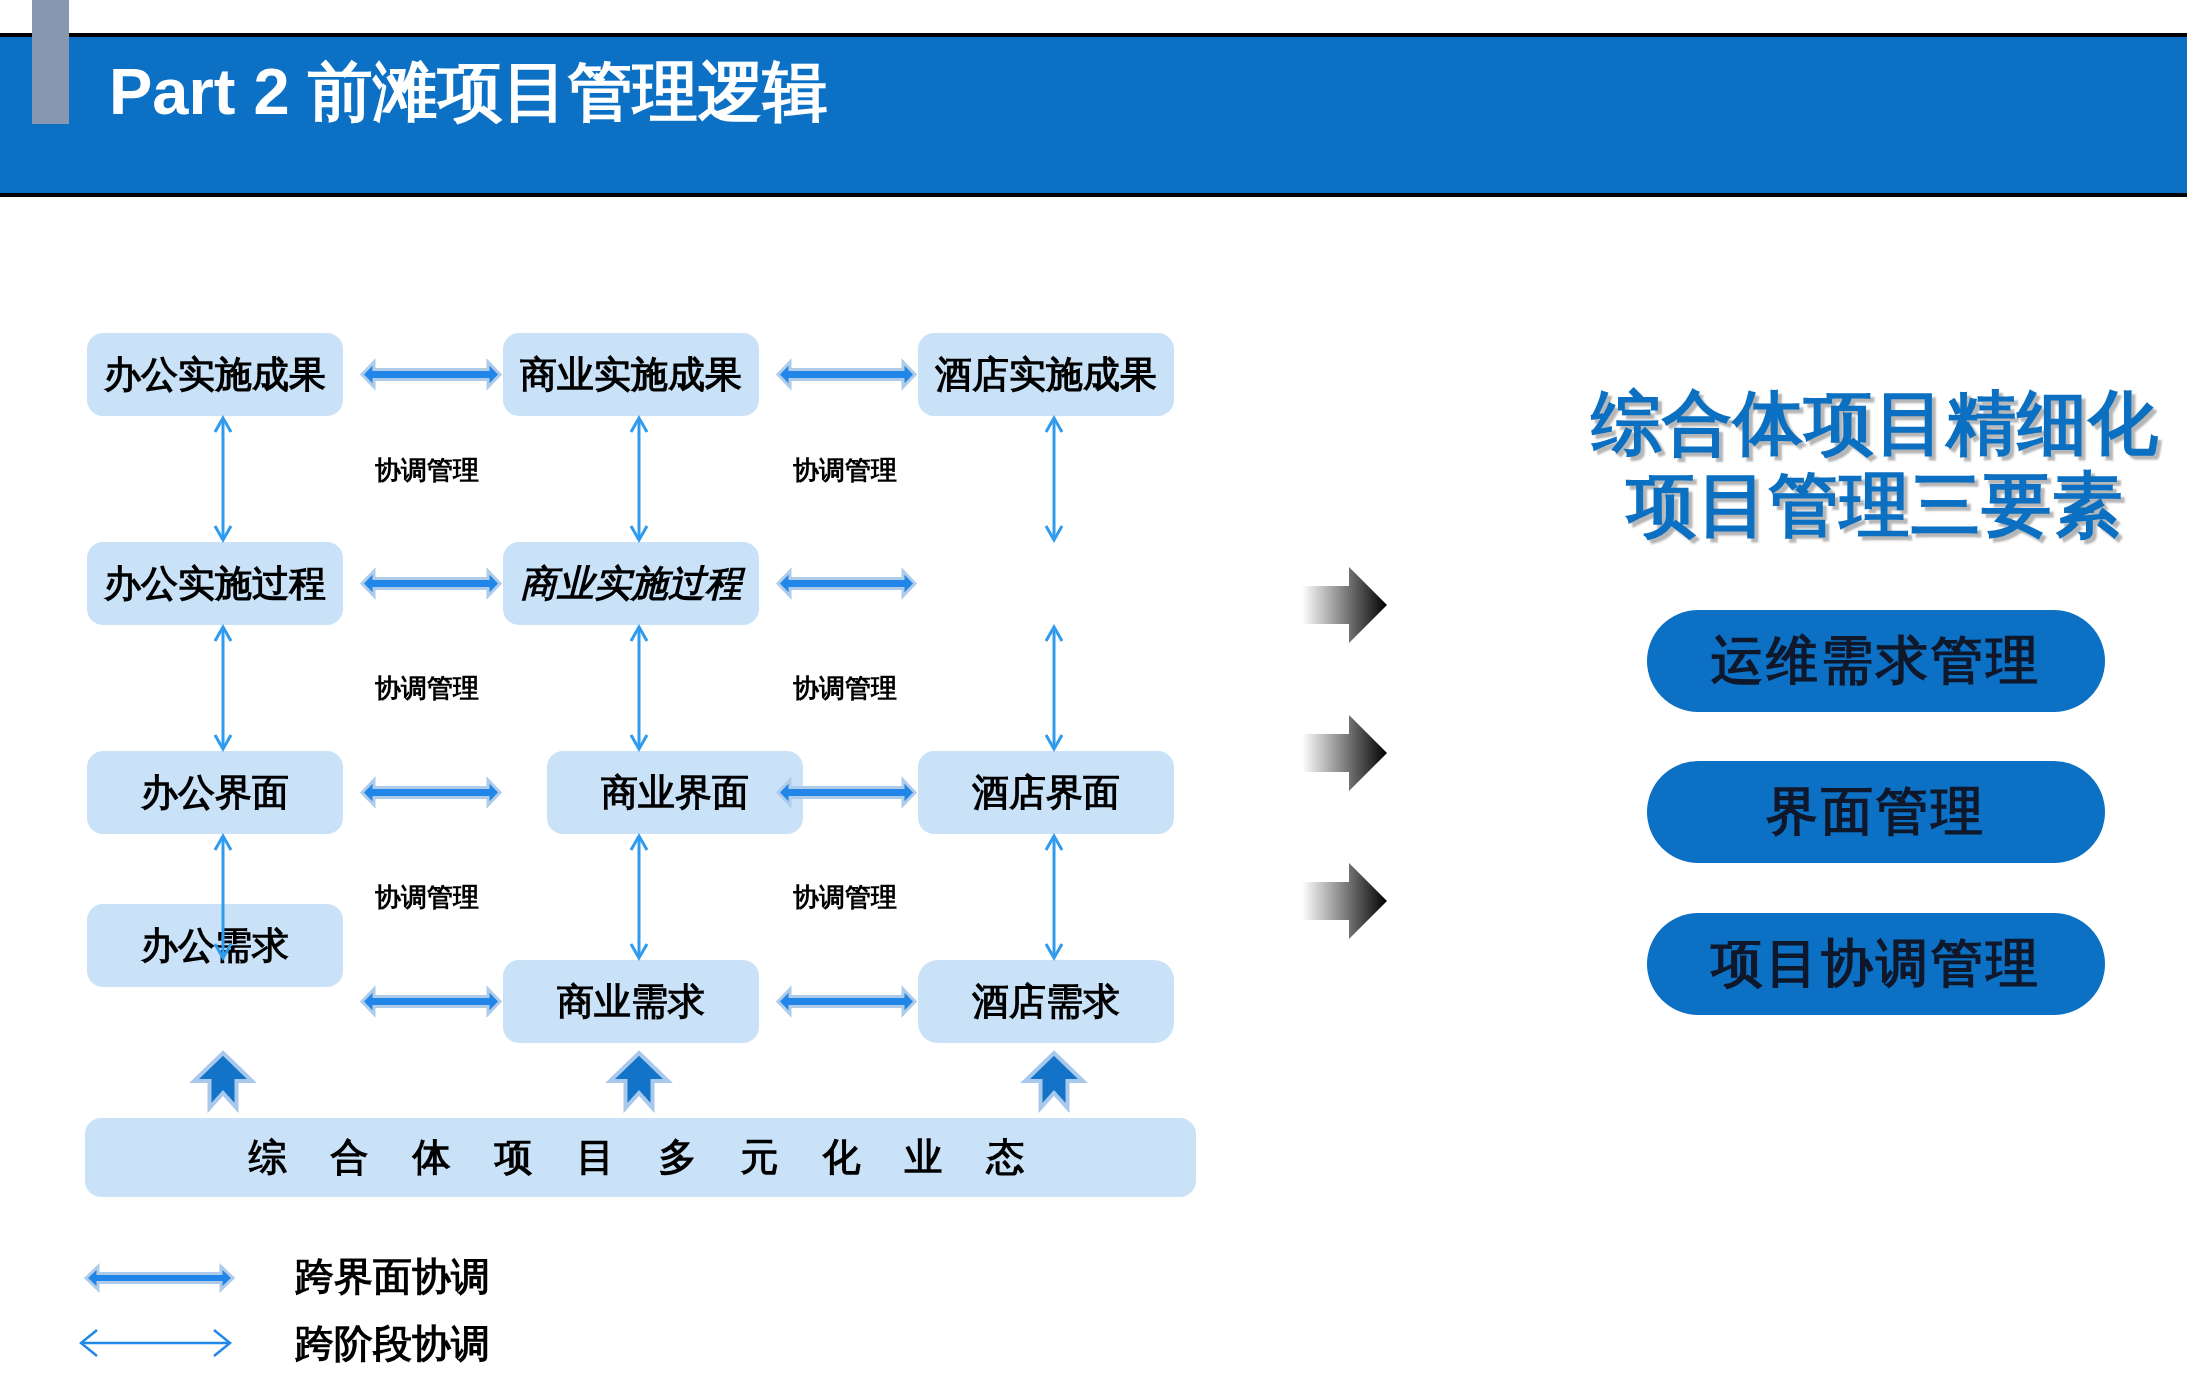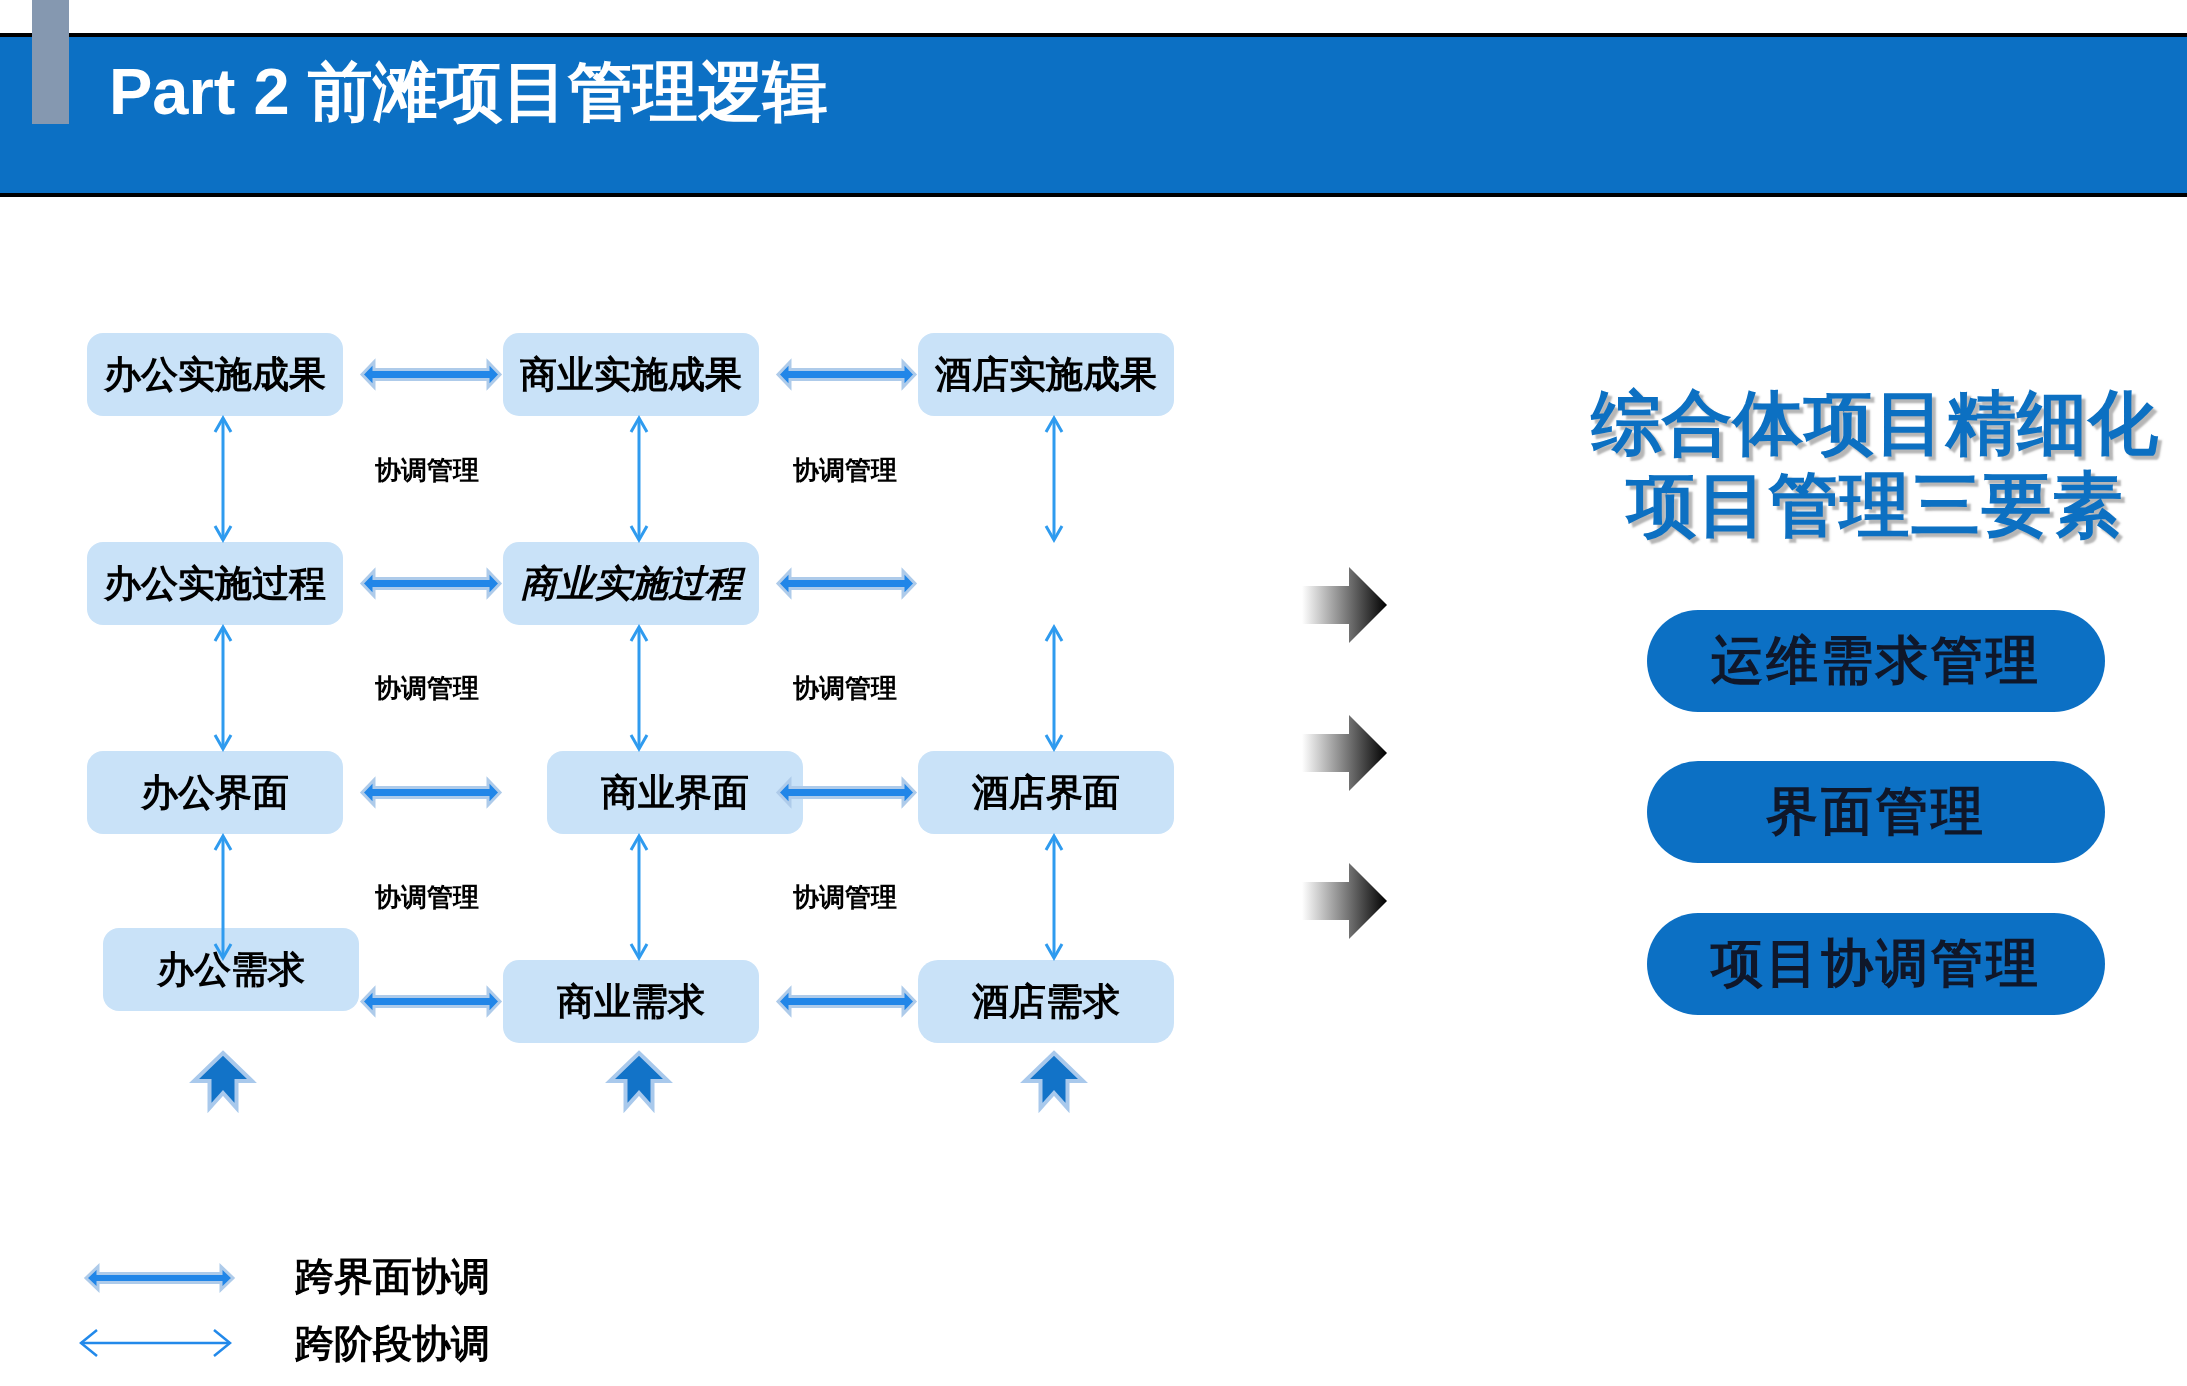--- a/index.html
+++ b/index.html
@@ -43,31 +43,34 @@
   <div class="abs header-title">Part 2 前滩项目管理逻辑</div>
 
   <div class="abs mbox" style="left:87px;top:333px;">办公实施成果</div>
   <div class="abs mbox" style="left:503px;top:333px;">商业实施成果</div>
   <div class="abs mbox" style="left:918px;top:333px;">酒店实施成果</div>
   <div class="abs mbox" style="left:87px;top:542px;">办公实施过程</div>
   <div class="abs mbox" style="left:503px;top:542px;font-style:italic;">商业实施过程</div>
   <div class="abs mbox" style="left:87px;top:751px;">办公界面</div>
   <div class="abs mbox" style="left:503px;top:751px;margin-left:44px;">商业界面</div>
   <div class="abs mbox" style="left:918px;top:751px;">酒店界面</div>
-  <div class="abs mbox" style="left:87px;top:928px;margin-left:16px;">办公需求</div>
+  <div class="abs mbox" style="left:87px;top:904px;">办公需求</div>
   <div class="abs mbox" style="left:503px;top:960px;">商业需求</div>
   <div class="abs mbox" style="left:918px;top:960px;border-radius:20px;">酒店需求</div>
 
   <div class="abs coord-label" style="left:427px;top:470px;">协调管理</div>
   <div class="abs coord-label" style="left:845px;top:470px;">协调管理</div>
   <div class="abs coord-label" style="left:427px;top:688px;">协调管理</div>
   <div class="abs coord-label" style="left:845px;top:688px;">协调管理</div>
   <div class="abs coord-label" style="left:427px;top:897px;">协调管理</div>
   <div class="abs coord-label" style="left:845px;top:897px;">协调管理</div>
 
+  <div class="abs bottom-band">
+    <span>综合体项目多元化业态</span>
+  </div>
 
   <div class="abs legend-label" style="left:295px;top:1277px;">跨界面协调</div>
   <div class="abs legend-label" style="left:295px;top:1344px;">跨阶段协调</div>
 
   <div class="abs right-title">
     <div>综合体项目精细化</div>
     <div>项目管理三要素</div>
   </div>
   <div class="abs pill" style="top:610px;">运维需求管理</div>
   <div class="abs pill" style="top:761px;">界面管理</div>

